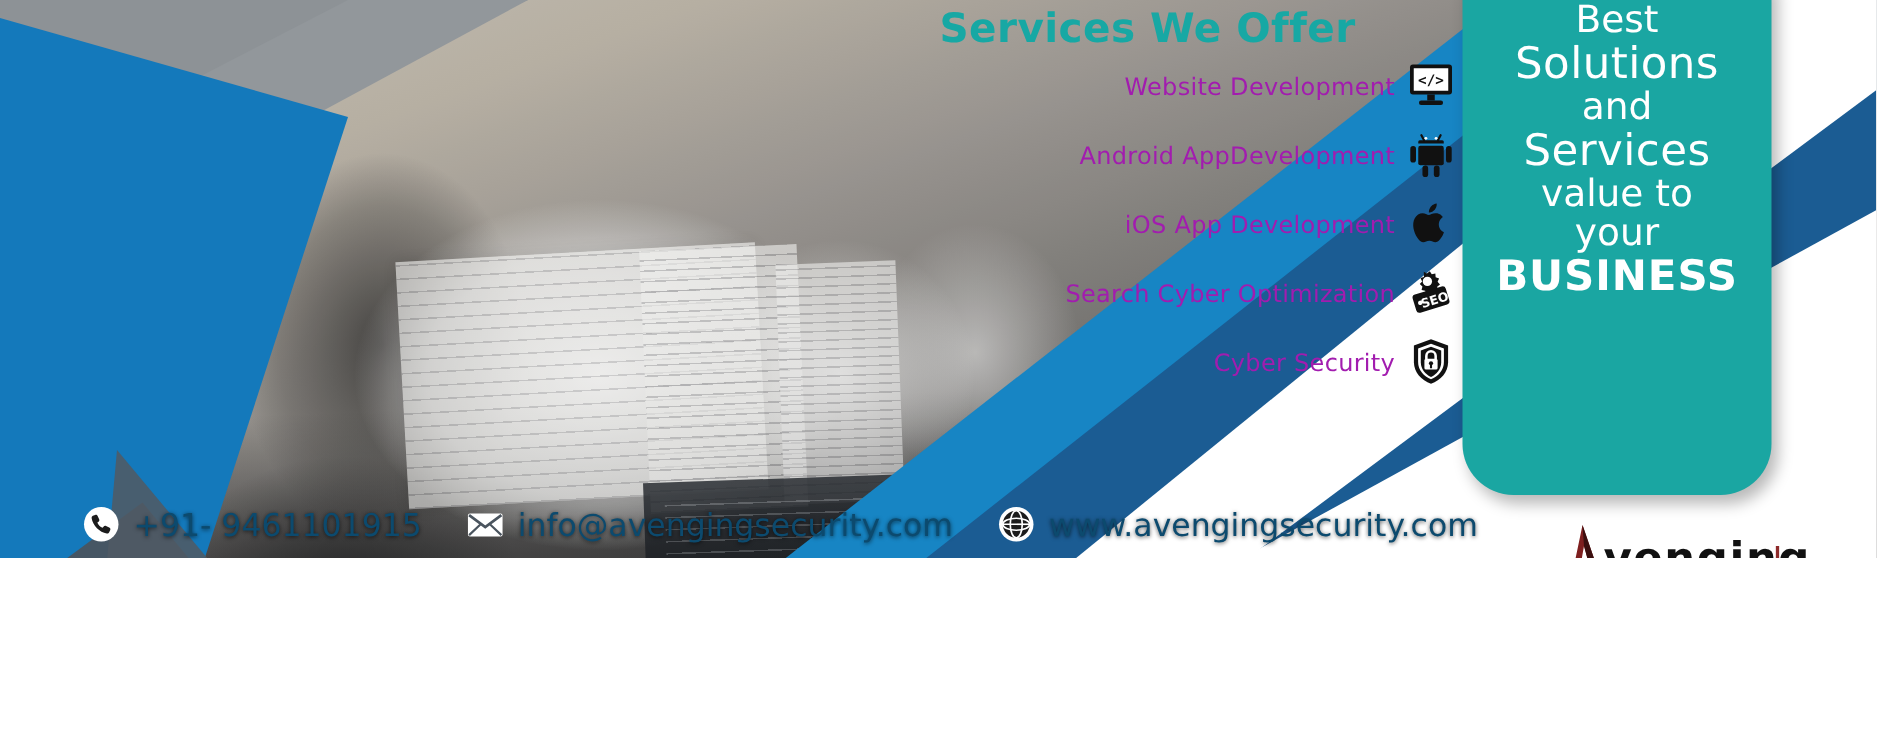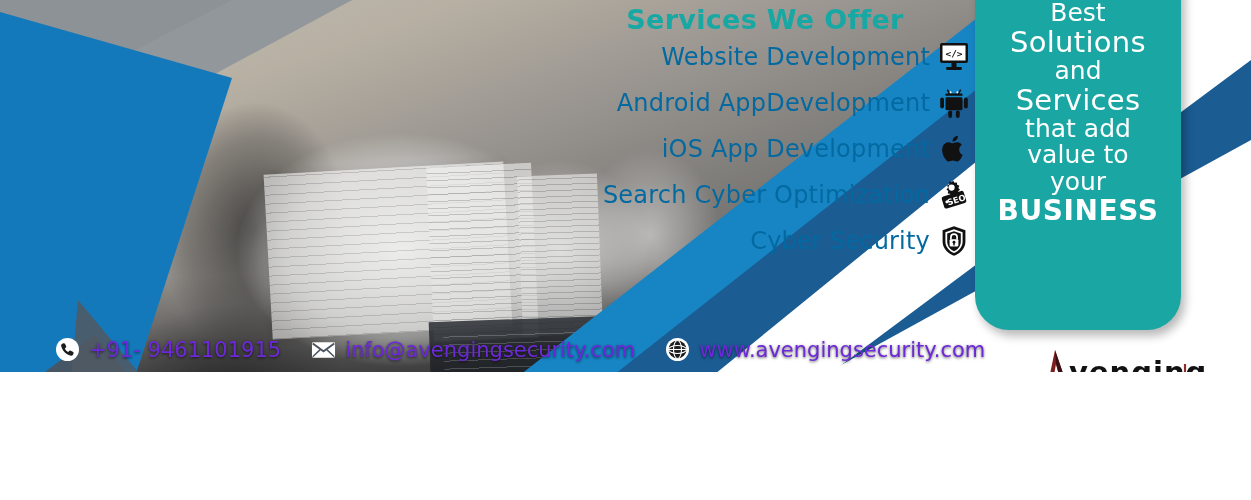--- a/index.html
+++ b/index.html
@@ -132,22 +132,22 @@
   }
   .service-row{
     display:flex;
     align-items:center;
     justify-content:flex-end;
     gap:8px;
     margin-bottom:10px;
     height:36px;
   }
   .service-label{
-    font-size:24px;
-    color:#0369a1;
+    font-size:16px;
+    color:#a21caf;
     white-space:nowrap;
     font-family:"DejaVu Sans","Liberation Sans",sans-serif;
     letter-spacing:.2px;
   }
   .service-icon{
     width:32px; height:32px;
     flex:0 0 32px;
     display:flex; align-items:center; justify-content:center;
   }
   .service-icon svg{display:block;}
@@ -181,21 +181,21 @@
 
   
   #contact{
     position:absolute; left:55px; bottom:10px;
     display:flex; align-items:center; gap:30px;
     z-index:30;
   }
   .contact-item{display:flex;align-items:center;gap:9px;}
   .contact-text{
     font-size:21px;
-    color:#6d28d9;
+    color:#0c4a6e;
     white-space:nowrap;
     text-shadow:0 1px 3px rgba(0,0,0,.65);
     font-family:"DejaVu Sans","Liberation Sans",sans-serif;
   }
   .contact-icon{width:25px;height:25px;flex:0 0 25px;display:flex;align-items:center;justify-content:center;}
 </style>
 </head>
 <body>
 
 <div id="banner">
@@ -290,21 +290,20 @@
         </svg>
       </span>
     </div>
   </div>
 
   <div id="tagline">
     <div class="tag-line tag-reg">Best</div>
     <div class="tag-line tag-bold">Solutions</div>
     <div class="tag-line tag-reg">and</div>
     <div class="tag-line tag-bold">Services</div>
-    <div class="tag-line tag-reg">that add</div>
     <div class="tag-line tag-reg">value to</div>
     <div class="tag-line tag-reg">your</div>
     <div class="tag-line tag-biz">BUSINESS</div>
   </div>
 
   <div id="logo">
     <svg width="210" height="105" viewBox="0 0 210 105">
 
       <g>
         <path d="M30 8 L20 56 L25 56 L31 22 L36 40 L41 40 Z" fill="#7e1f1f"></path>

